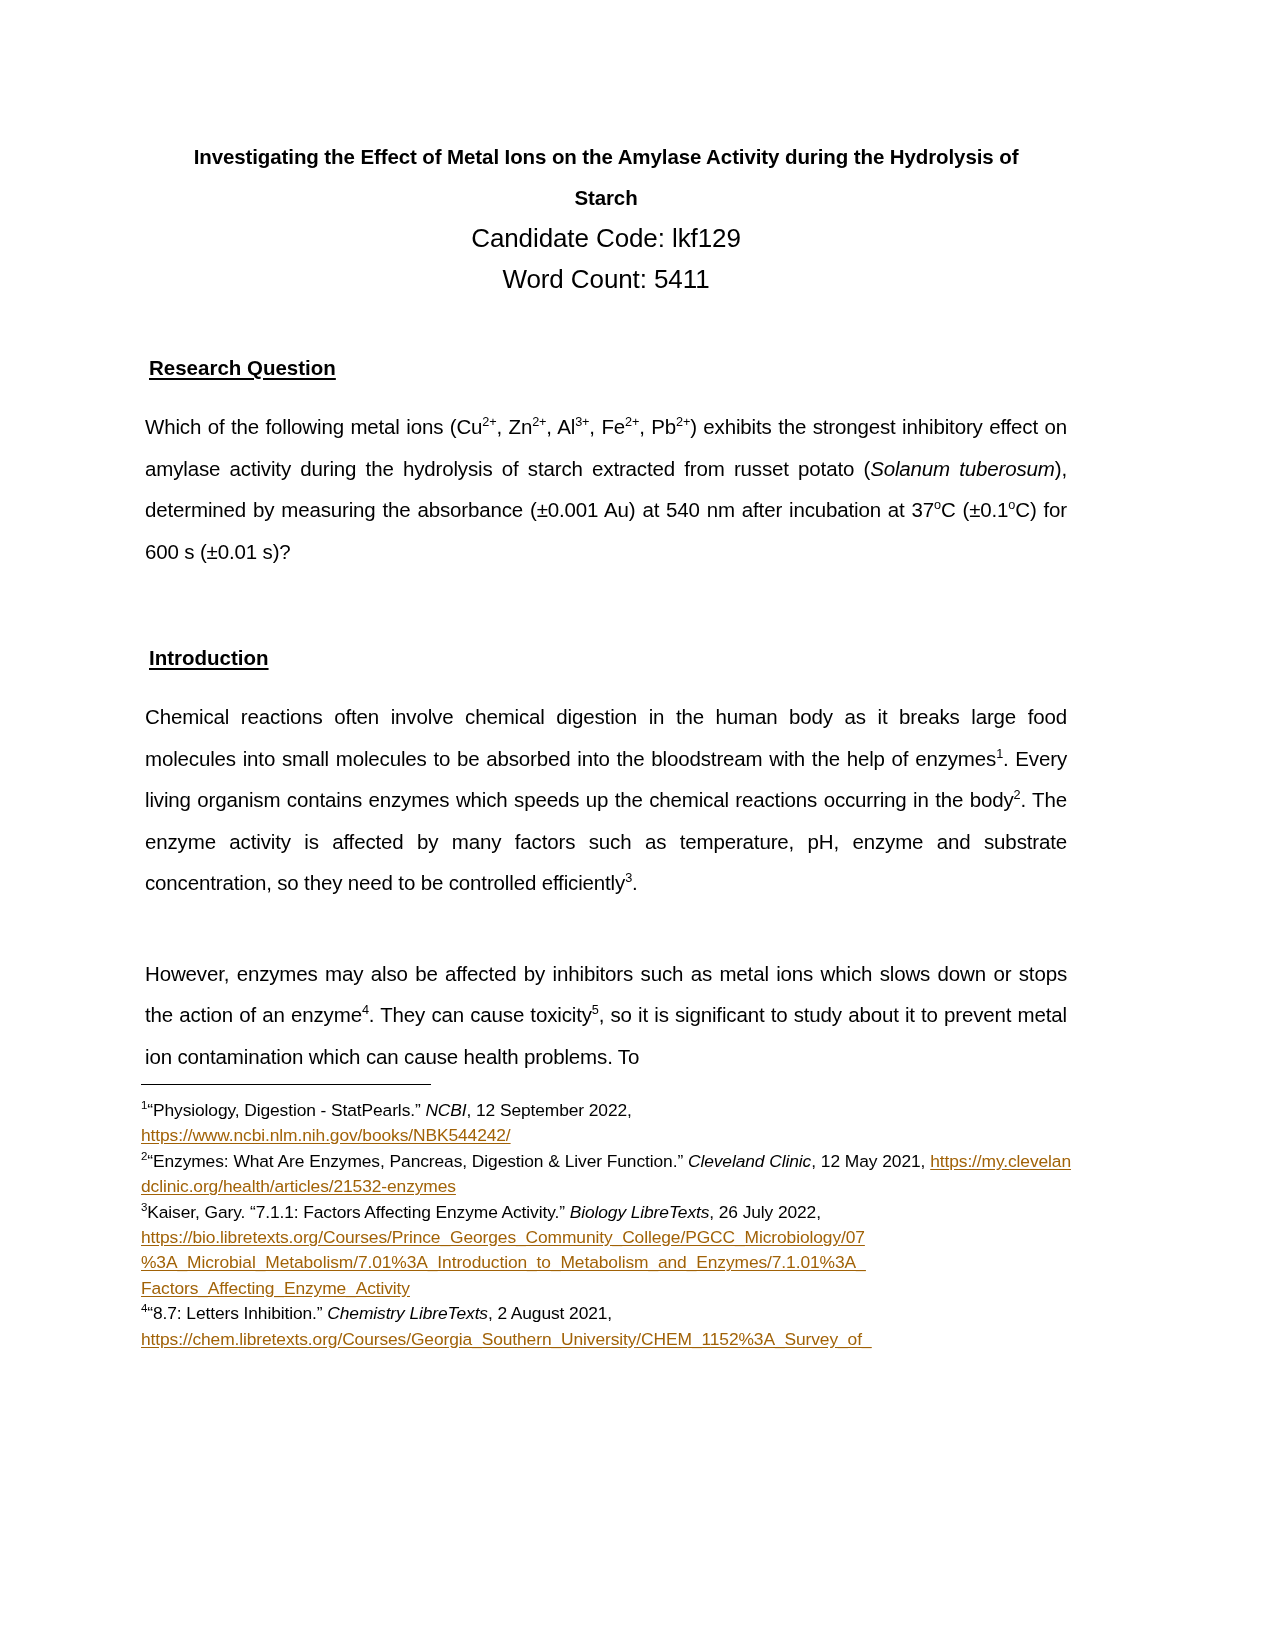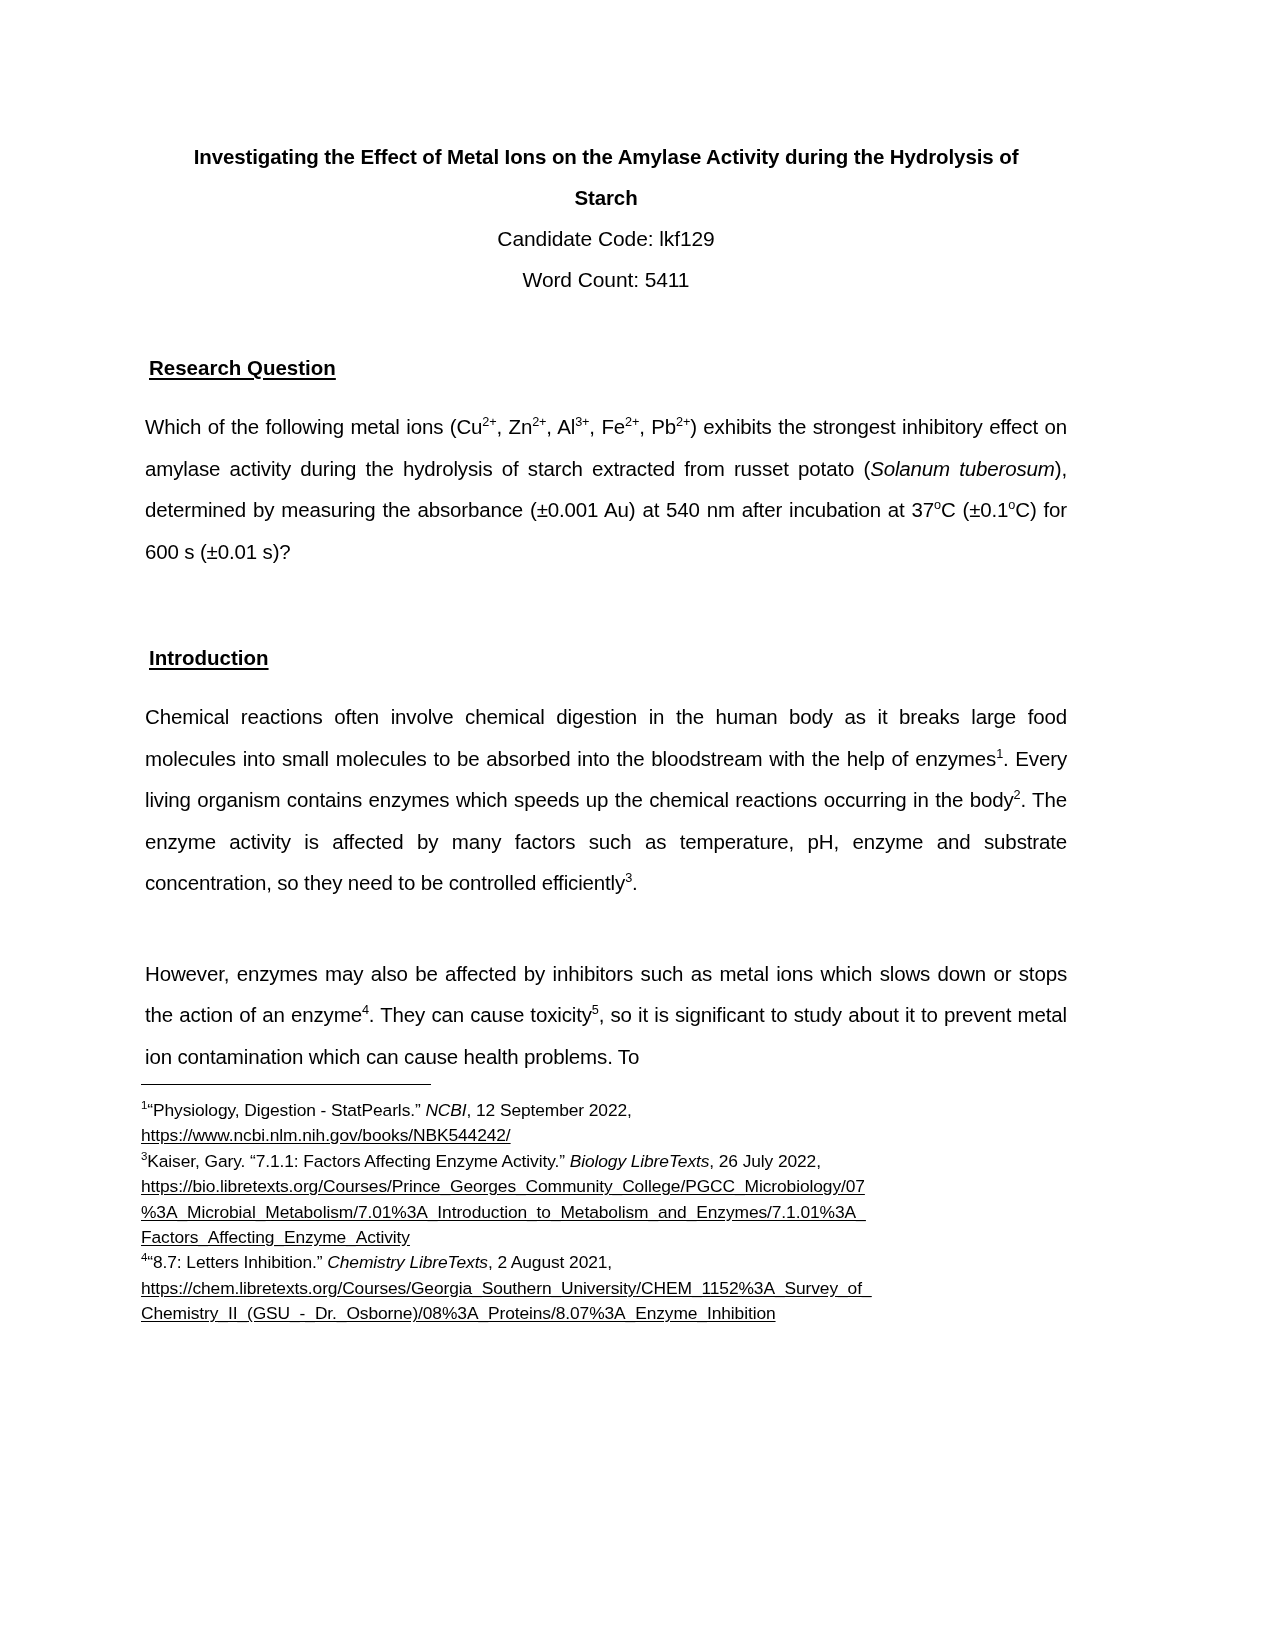--- a/index.html
+++ b/index.html
@@ -35,21 +35,21 @@
   }
   .doc-title {
     font-size: 20.5px;
     font-weight: bold;
     line-height: 41px;
     margin: 0 auto;
     width: 830px;
     letter-spacing: -0.1px;
   }
   .subtitle-line {
-    font-size: 21px;
+    font-size: 26px;
     line-height: 41px;
     margin: 0;
     letter-spacing: -0.1px;
   }
 
   
   .section-heading {
     font-size: 20.5px;
     font-weight: bold;
     line-height: 28px;
@@ -102,21 +102,21 @@
     text-justify: inter-word;
     letter-spacing: -0.1px;
   }
   .footnote.nojust { text-align: left; }
   .fn-marker {
     font-size: 0.66em;
     vertical-align: super;
     line-height: 0;
   }
   a.link {
-    color: #000000;
+    color: #a16207;
     text-decoration: underline;
     text-underline-offset: 2px;
     word-break: break-all;
   }
   .link-just {
     display: block;
     text-align: justify;
     text-justify: inter-word;
   }
 
@@ -168,20 +168,21 @@
     <p class="body-par"><span>However, enzymes may also be affected by inhibitors such as metal ions which slows down or stops the action of an enzyme</span><sup>4</sup><span>. They can cause toxicity</span><sup>5</sup><span>, so it is significant to study about it to prevent metal ion contamination which can cause health problems. To</span></p>
 
   </div>
 
   <div class="footnote-area">
 
     <div class="fn-rule"></div>
 
     <p class="footnote nojust"><span class="fn-marker">1</span><span>“Physiology, Digestion - StatPearls.” </span><i>NCBI</i><span>, 12 September 2022,</span><br><a class="link" href="#">https://www.ncbi.nlm.nih.gov/books/NBK544242/</a></p>
 
+    <p class="footnote"><span class="fn-marker">2</span><span>“Enzymes: What Are Enzymes, Pancreas, Digestion &amp; Liver Function.” </span><i>Cleveland Clinic</i><span>, 12 May 2021, </span><a class="link" href="#">https://my.clevelandclinic.org/health/articles/21532-enzymes</a></p>
 
     <p class="footnote nojust"><span class="fn-marker">3</span><span>Kaiser, Gary. “7.1.1: Factors Affecting Enzyme Activity.” </span><i>Biology LibreTexts</i><span>, 26 July 2022,</span><br><a class="link link-just" href="#">https://bio.libretexts.org/Courses/Prince_Georges_Community_College/PGCC_Microbiology/07</a><a class="link link-just" href="#">%3A_Microbial_Metabolism/7.01%3A_Introduction_to_Metabolism_and_Enzymes/7.1.01%3A_</a><a class="link" href="#">Factors_Affecting_Enzyme_Activity</a></p>
 
     <p class="footnote nojust"><span class="fn-marker">4</span><span>“8.7: Letters Inhibition.” </span><i>Chemistry LibreTexts</i><span>, 2 August 2021,</span><br><a class="link link-just" href="#">https://chem.libretexts.org/Courses/Georgia_Southern_University/CHEM_1152%3A_Survey_of_</a><a class="link" href="#">Chemistry_II_(GSU_-_Dr._Osborne)/08%3A_Proteins/8.07%3A_Enzyme_Inhibition</a></p>
 
 
   </div>
 
   <div class="page-number">1</div>
 

